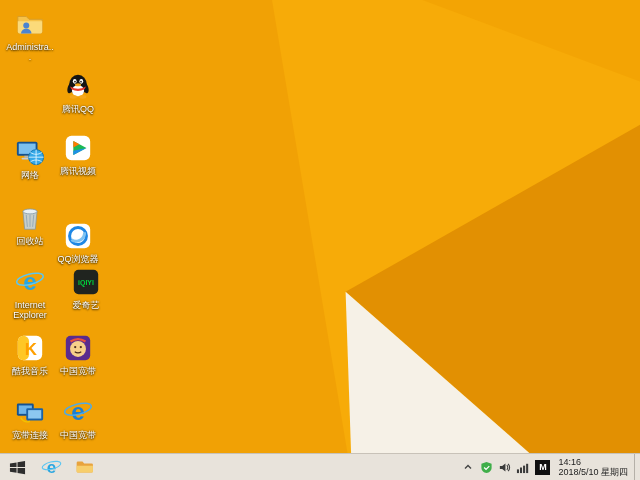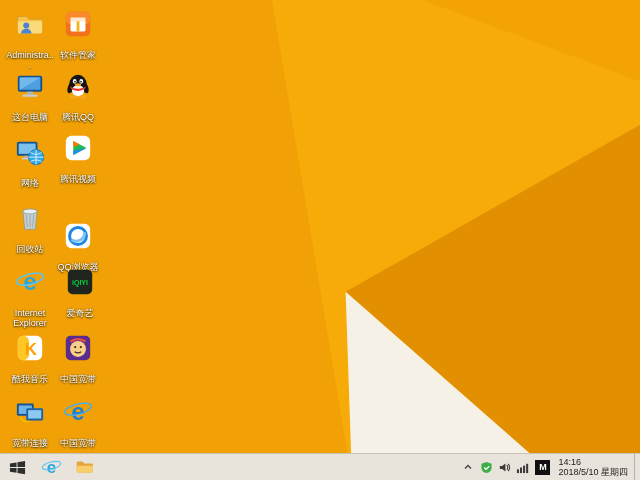--- a/index.html
+++ b/index.html
@@ -7,21 +7,21 @@
     font-family:"Liberation Sans",sans-serif;-webkit-user-select:none;user-select:none;}
   .layer{position:absolute;inset:0;}
   .bg-base{background:#F7AB08;}
   .bg-left{background:#F1A105;clip-path:polygon(0 0,42.5% 0,55% 100%,0 100%);}
   .bg-topright{background:#F3A404;clip-path:polygon(66% 0,100% 0,100% 17%);}
   .bg-dark{background:#E29002;clip-path:polygon(54% 60.8%,100% 26%,100% 100%,87.5% 100%);}
   .bg-white{background:#F6F1E7;clip-path:polygon(54% 60.8%,87.5% 100%,55% 100%);}
 
   .dicon{position:absolute;width:48px;text-align:center;cursor:default;}
   .ic{width:32px;height:32px;margin:0 auto;display:flex;align-items:center;justify-content:center;}
-  .lbl{margin-top:10px;font-size:9px;line-height:10px;color:#fff;
+  .lbl{margin-top:2px;font-size:9px;line-height:10px;color:#fff;
     text-shadow:0 1px 2px rgba(0,0,0,.8),0 0 2px rgba(0,0,0,.55);word-break:break-word;}
 
   .taskbar{position:absolute;left:0;right:0;bottom:0;height:27px;background:#E8E3DB;
     border-top:1px solid #C8C2B8;display:flex;align-items:center;box-sizing:border-box;}
   .tb-btn{width:34px;height:26px;display:flex;align-items:center;justify-content:center;}
   .tray{margin-left:auto;display:flex;align-items:center;height:26px;}
   .tray-ic{width:18px;height:26px;display:flex;align-items:center;justify-content:center;}
   .ime{width:15px;height:15px;background:#101010;color:#fff;font-size:9px;font-weight:bold;
     display:flex;align-items:center;justify-content:center;margin:0 4px;}
   .clock{font-size:9px;line-height:10px;color:#1d1d1d;padding:0 6px 0 4px;}
@@ -43,32 +43,20 @@
       <svg viewBox="0 0 32 32" width="30" height="30">
         <path d="M3 8 h9 l3 3 h14 v13 a2 2 0 0 1 -2 2 H5 a2 2 0 0 1 -2 -2 Z" fill="#F6C24A" stroke="#D79E2B" stroke-width="1"></path>
         <path d="M3 13 h26 v11 a2 2 0 0 1 -2 2 H5 a2 2 0 0 1 -2 -2 Z" fill="#FBDA7A"></path>
         <circle cx="12" cy="17.5" r="3.2" fill="#4A84D0"></circle>
         <path d="M6.5 26 c0 -3.2 2.5 -5 5.5 -5 s5.5 1.8 5.5 5 Z" fill="#4A84D0"></path>
       </svg>
     </div>
     <div class="lbl">Administra...</div>
   </div>
 
-  <div class="dicon" style="left:6px;top:70px">
-    <div class="ic">
-      <svg viewBox="0 0 32 32" width="30" height="30">
-        <rect x="3" y="5" width="26" height="17" rx="2" fill="#15528F"></rect>
-        <rect x="5" y="7" width="22" height="13" fill="#4D9FE0"></rect>
-        <path d="M5 7 h22 l-22 13 Z" fill="#73B9EC"></path>
-        <rect x="13" y="22" width="6" height="3" fill="#AEB6BD"></rect>
-        <rect x="8" y="25" width="16" height="2.5" rx="1.2" fill="#C6CDD3"></rect>
-      </svg>
-    </div>
-    <div class="lbl">这台电脑</div>
-  </div>
 
   <div class="dicon" style="left:6px;top:202px">
     <div class="ic">
       <svg viewBox="0 0 32 32" width="30" height="30">
         <path d="M8.5 9 h15 l-1.8 19 h-11.4 Z" fill="#C3D2DB" opacity="0.92" stroke="#7E94A2" stroke-width="0.8"></path>
         <ellipse cx="16" cy="9" rx="7.5" ry="2.6" fill="#E9F1F5" stroke="#7E94A2" stroke-width="0.8"></ellipse>
         <path d="M12 12.5 l1.2 13 M16 12.5 v13 M20 12.5 l-1.2 13" stroke="#93A9B5" stroke-width="1" fill="none"></path>
       </svg>
     </div>
     <div class="lbl">回收站</div>
@@ -115,32 +103,20 @@
         <rect x="2" y="7" width="18" height="13" rx="1.5" fill="#15528F"></rect>
         <rect x="4" y="9" width="14" height="9" fill="#6FB5E8"></rect>
         <rect x="12" y="12" width="18" height="13" rx="1.5" fill="#1B63A8"></rect>
         <rect x="14" y="14" width="14" height="9" fill="#8CC8F0"></rect>
         <path d="M6 22 q4 6 10 4" stroke="#F2C200" stroke-width="1.5" fill="none"></path>
       </svg>
     </div>
     <div class="lbl">宽带连接</div>
   </div>
 
-  <div class="dicon" style="left:54px;top:8px">
-    <div class="ic">
-      <svg viewBox="0 0 32 32" width="30" height="30">
-        <rect x="3" y="3" width="26" height="26" rx="5" fill="#F4711C"></rect>
-        <rect x="3" y="3" width="26" height="13" rx="5" fill="#F98A2B"></rect>
-        <rect x="8" y="12" width="16" height="12" rx="1.5" fill="#FFFFFF"></rect>
-        <rect x="14.5" y="12" width="3" height="12" fill="#F4B41C"></rect>
-        <rect x="8" y="9" width="16" height="4" rx="1" fill="#FFE8D2"></rect>
-      </svg>
-    </div>
-    <div class="lbl">软件管家</div>
-  </div>
 
   <div class="dicon" style="left:54px;top:70px">
     <div class="ic">
       <svg viewBox="0 0 32 32" width="30" height="30">
         <ellipse cx="16" cy="15" rx="9.5" ry="11" fill="#141414"></ellipse>
         <ellipse cx="8" cy="18" rx="3" ry="6" fill="#141414" transform="rotate(18 8 18)"></ellipse>
         <ellipse cx="24" cy="18" rx="3" ry="6" fill="#141414" transform="rotate(-18 24 18)"></ellipse>
         <ellipse cx="16" cy="21" rx="6.5" ry="6" fill="#FFFFFF"></ellipse>
         <ellipse cx="12.5" cy="11" rx="2" ry="2.6" fill="#FFFFFF"></ellipse>
         <ellipse cx="19.5" cy="11" rx="2" ry="2.6" fill="#FFFFFF"></ellipse>
@@ -171,21 +147,21 @@
     <div class="ic">
       <svg viewBox="0 0 32 32" width="30" height="30">
         <rect x="3" y="3" width="26" height="26" rx="6" fill="#FFFFFF"></rect>
         <circle cx="16" cy="16" r="9" fill="none" stroke="#1E87E5" stroke-width="3.2"></circle>
         <path d="M9 20 a9 9 0 0 0 14 -8" fill="none" stroke="#7FC3F2" stroke-width="3.2"></path>
       </svg>
     </div>
     <div class="lbl">QQ浏览器</div>
   </div>
 
-  <div class="dicon" style="left:56px;top:266px">
+  <div class="dicon" style="left:62px;top:266px">
     <div class="ic">
       <svg viewBox="0 0 32 32" width="30" height="30">
         <rect x="3" y="3" width="26" height="26" rx="5" fill="#20241F"></rect>
         <text x="16" y="19.5" text-anchor="middle" font-size="7.5" font-weight="bold" fill="#00D23C" font-family="Liberation Sans, sans-serif">iQIYI</text>
       </svg>
     </div>
     <div class="lbl">爱奇艺</div>
   </div>
 
   <div class="dicon" style="left:54px;top:332px">

